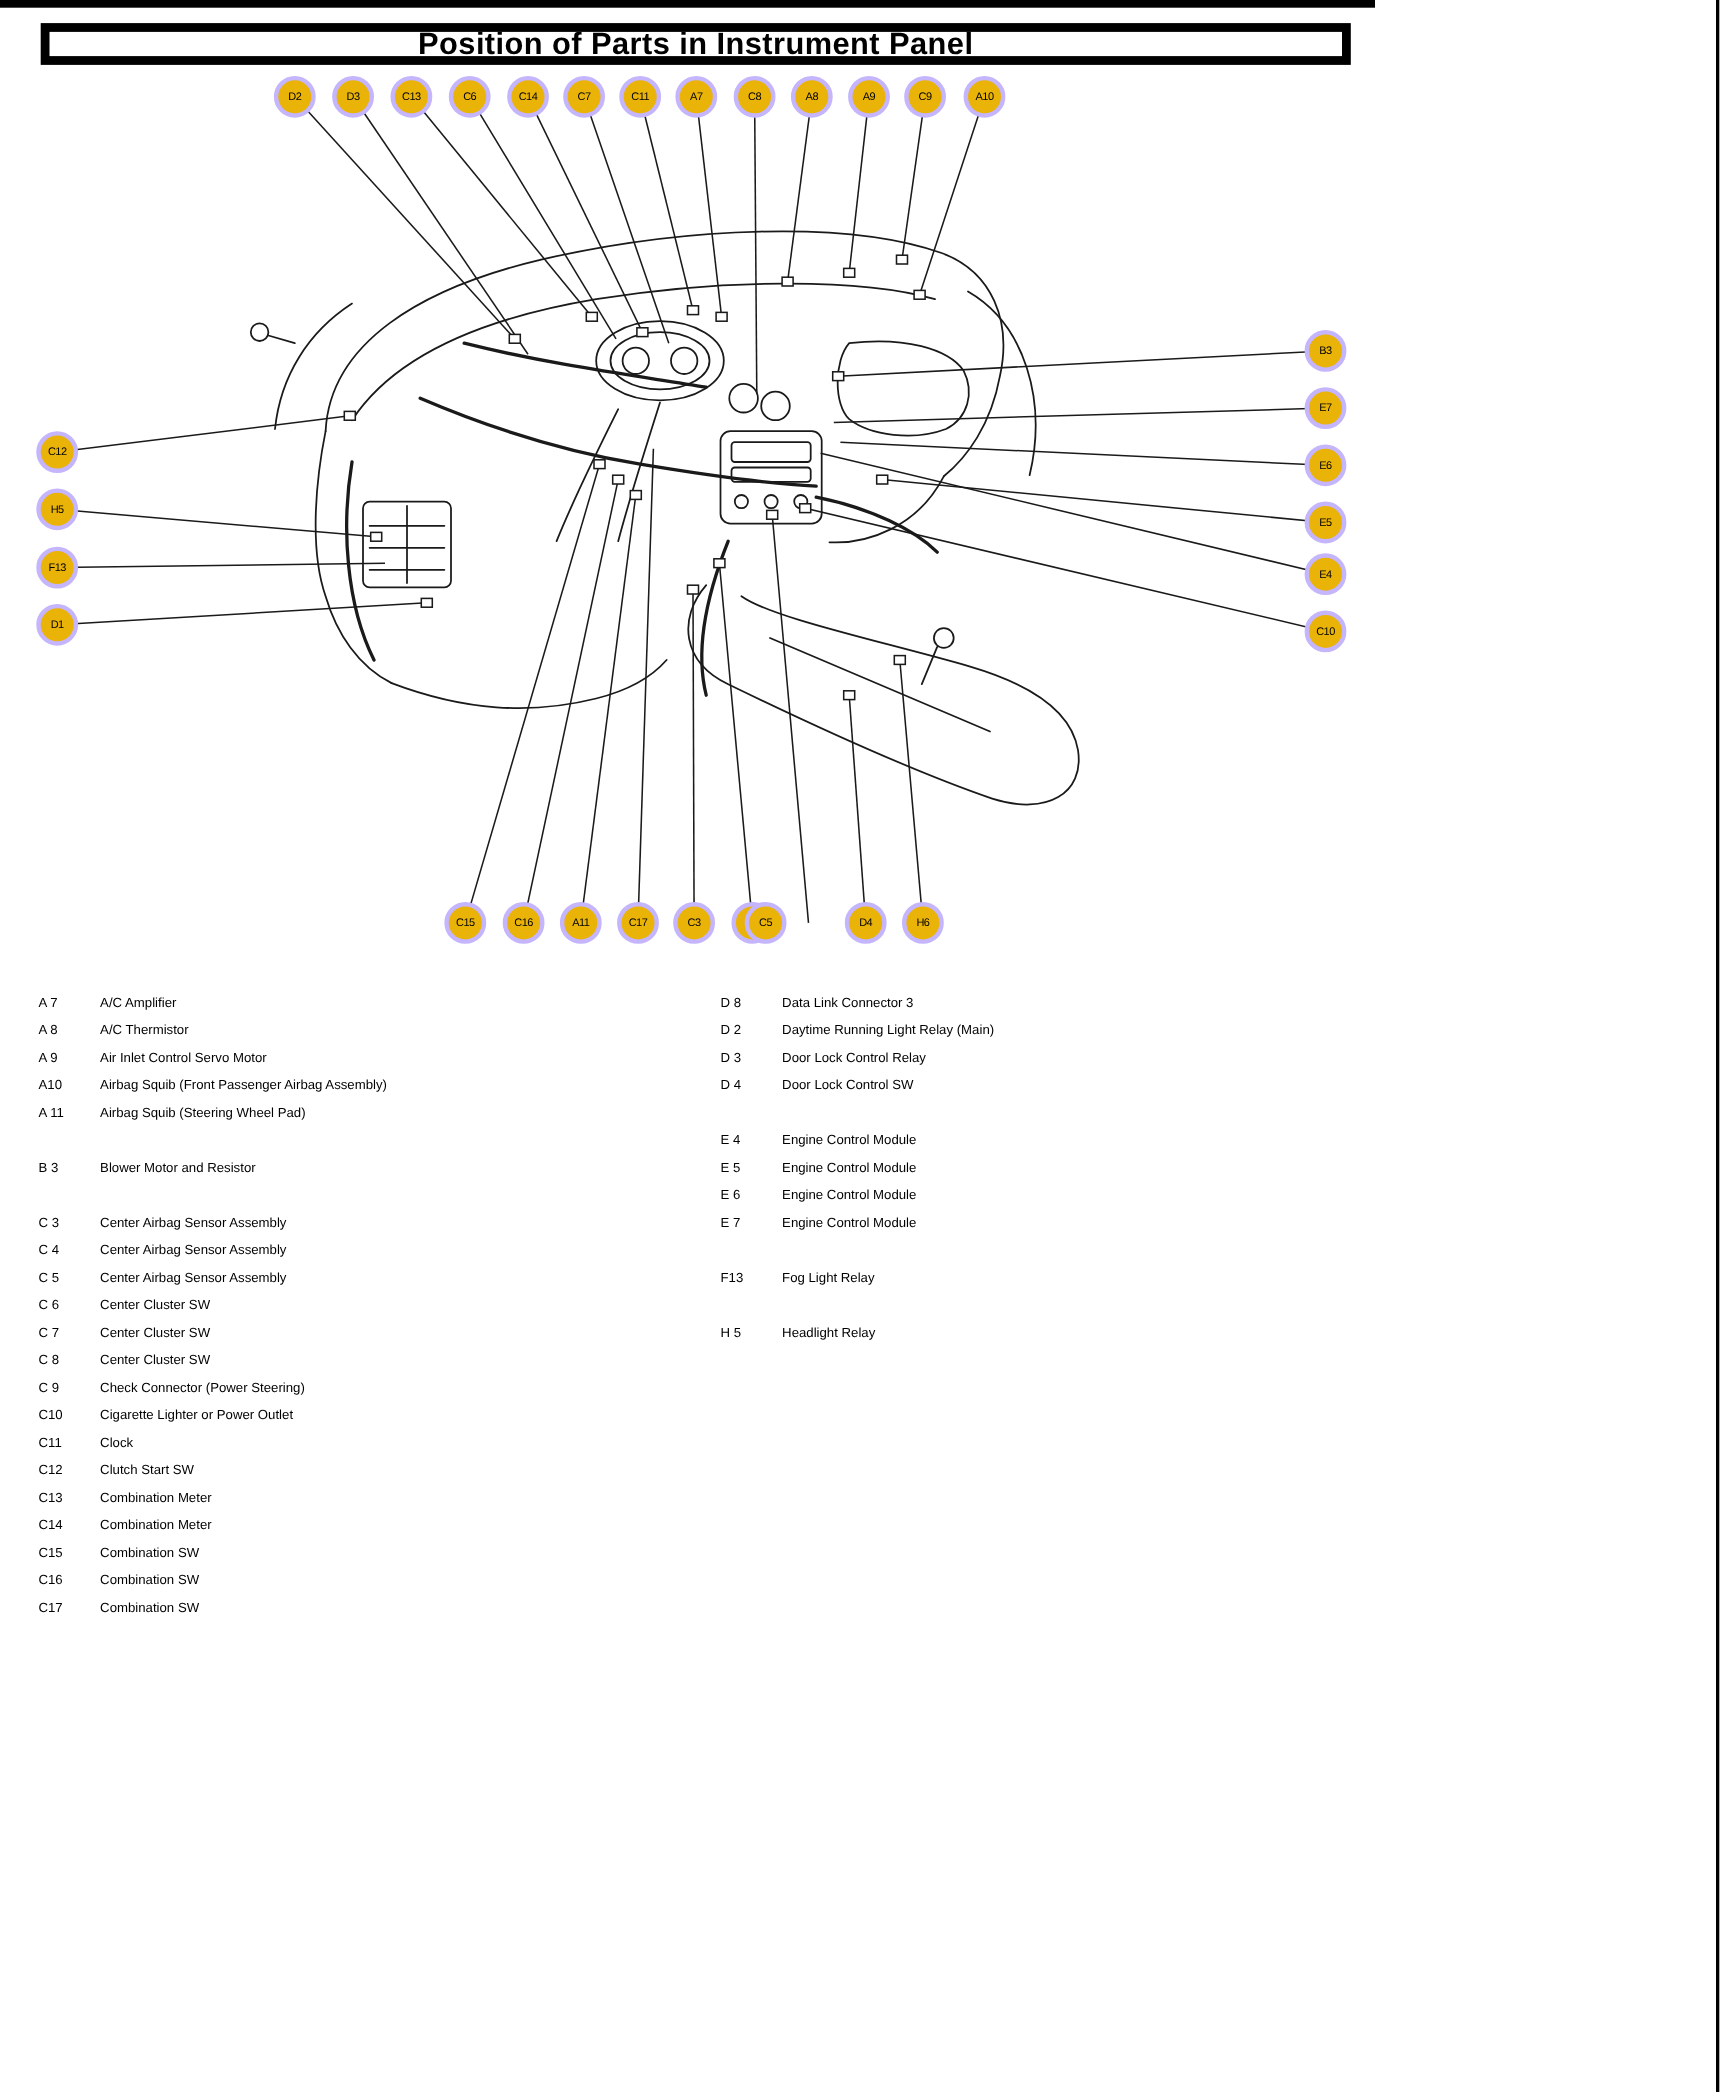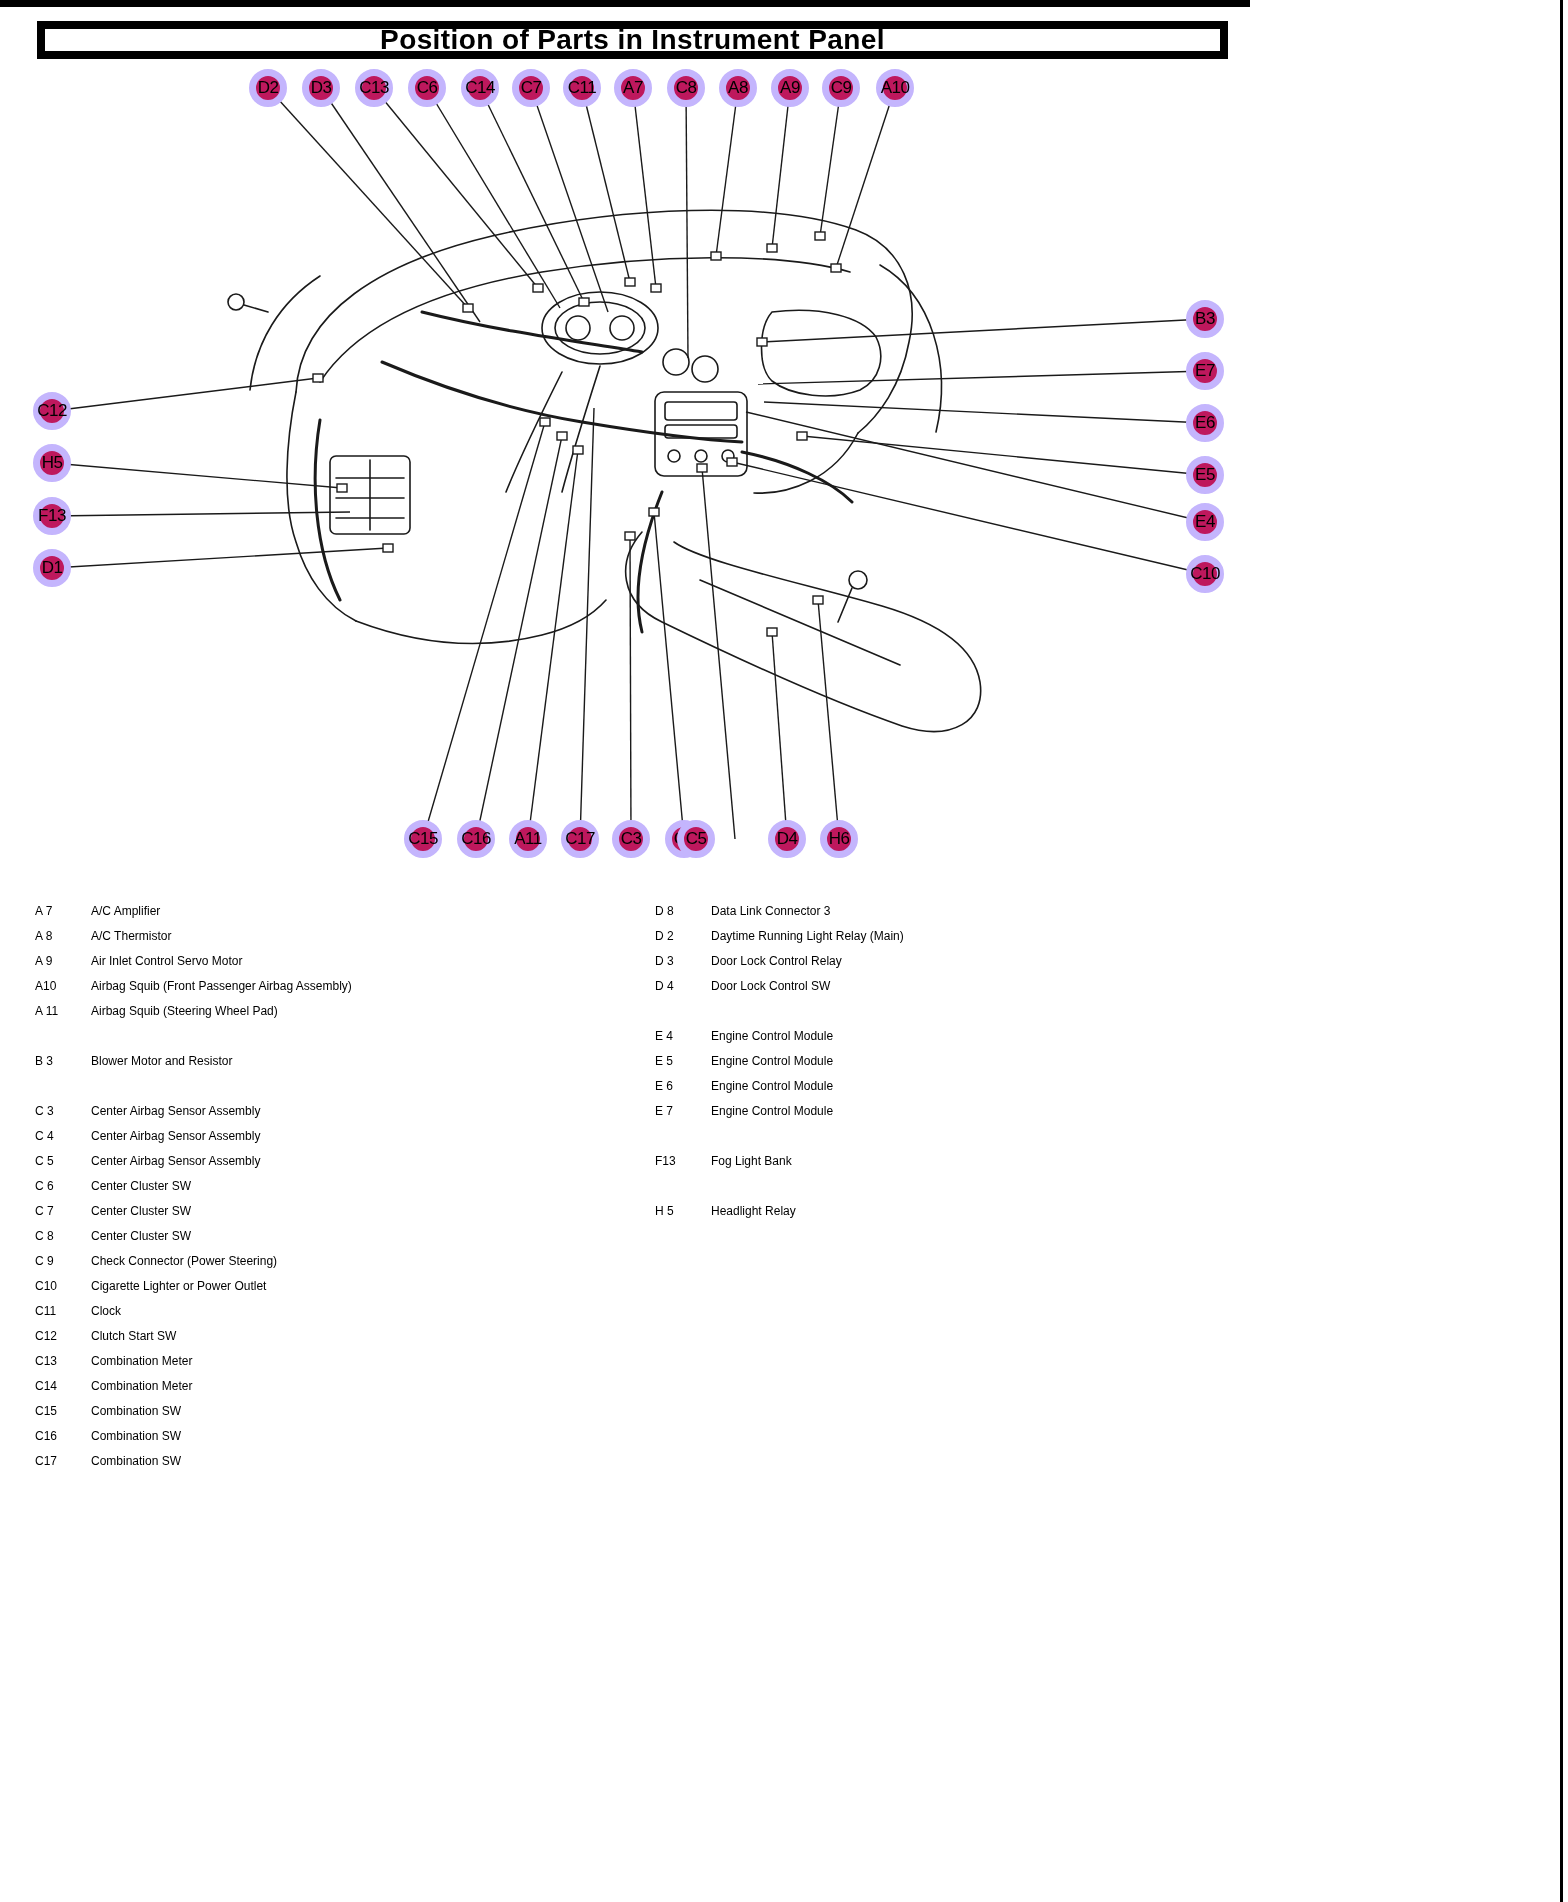--- a/index.html
+++ b/index.html
@@ -11,23 +11,23 @@
   .scan-top{position:absolute;left:0;top:0;width:1250px;height:7px;background:#000}
   .scan-right{position:absolute;left:1560px;top:0;width:3px;height:1902px;background:#000}
   .title-box{
     position:absolute;left:37px;top:21px;width:1191px;height:38px;
     border:8px solid #000000;display:flex;align-items:center;justify-content:center;
     font-size:28px;font-weight:700;letter-spacing:.4px;
   }
   .diagram{position:absolute;left:0;top:60px;width:1260px;height:880px}
   .sketch{position:absolute;left:0;top:0}
   .callout{
-    position:absolute;width:38px;height:38px;border:7px solid #c4b5fd;border-radius:50%;
-    background:#be185d;display:flex;align-items:center;justify-content:center;
-    font-size:17px;letter-spacing:-0.5px;
+    position:absolute;width:38px;height:38px;border:4px solid #c4b5fd;border-radius:50%;
+    background:#eab308;display:flex;align-items:center;justify-content:center;
+    font-size:10px;letter-spacing:-0.5px;
   }
   .legend{position:absolute;top:898px;left:0;width:1568px}
   .legend-col{position:absolute;top:0}
   .legend-col.left{left:35px;width:600px}
   .legend-col.right{left:655px;width:720px}
   .legend-row{display:flex;height:25px;align-items:center;font-size:12px}
   .legend-code{width:56px;flex:0 0 56px;white-space:pre}
   .legend-name{flex:1;white-space:nowrap}
 </style>
 </head>
@@ -360,21 +360,21 @@
         <span class="legend-name">Engine Control Module</span>
       </div>
 
       <div class="legend-row">
         <span class="legend-code"></span>
         <span class="legend-name"></span>
       </div>
 
       <div class="legend-row">
         <span class="legend-code">F13</span>
-        <span class="legend-name">Fog Light Bank</span>
+        <span class="legend-name">Fog Light Relay</span>
       </div>
 
       <div class="legend-row">
         <span class="legend-code"></span>
         <span class="legend-name"></span>
       </div>
 
       <div class="legend-row">
         <span class="legend-code">H 5</span>
         <span class="legend-name">Headlight Relay</span>

